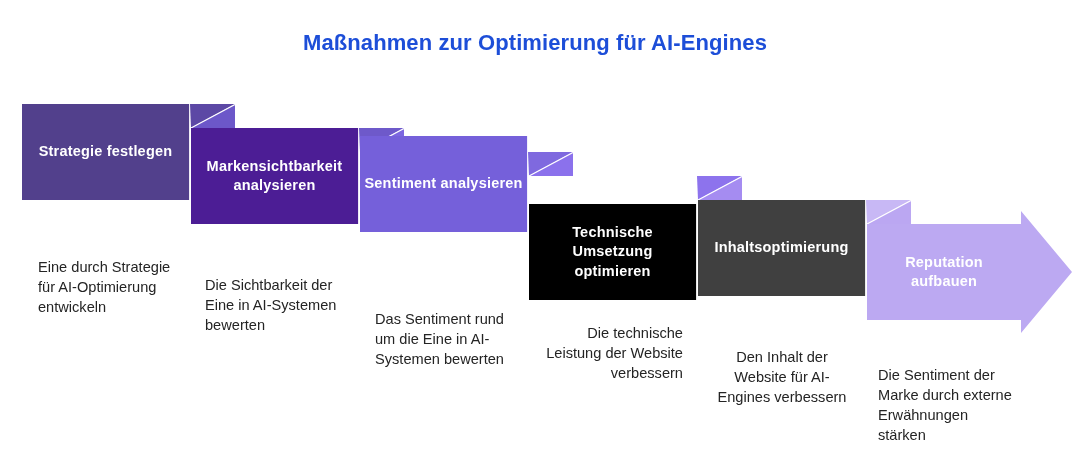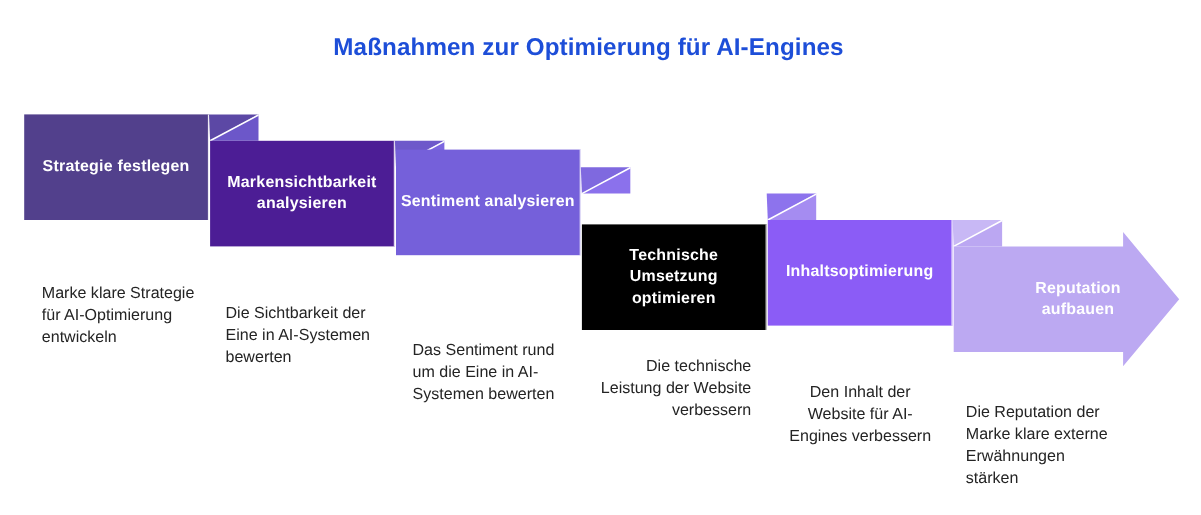--- a/index.html
+++ b/index.html
@@ -39,21 +39,21 @@
   <h1 class="title">Maßnahmen zur Optimierung für AI-Engines</h1>
   <div id="steps">
       <div class="box" style="left: 22px; top: 104px; background-color: rgb(82, 64, 140);">
         <span class="box-label">Strategie festlegen</span>
       </div>
       <svg class="fold" width="47" height="25" style="left: 190px; top: 104px;">
         <polygon points="0,0 45,0 1,24" fill="#5C48A5"></polygon>
         <polygon points="1,24 45,0 45,24" fill="#6C57C9"></polygon>
         <line x1="45" y1="0.5" x2="1" y2="24" stroke="#ffffff" stroke-width="1.4"></line>
       </svg>
-      <div class="desc" style="left: 38px; top: 258px; width: 150px;">Marke klare Strategie für AI-Optimierung entwickeln</div>
+      <div class="desc" style="left: 38px; top: 258px; width: 150px;">Eine durch Strategie für AI-Optimierung entwickeln</div>
       <div class="box" style="left: 191px; top: 128px; background-color: #4c1d95;">
         <span class="box-label">Markensichtbarkeit analysieren</span>
       </div>
       <svg class="fold" width="47" height="25" style="left: 359px; top: 128px;">
         <polygon points="0,0 45,0 1,24" fill="#6E59CA"></polygon>
         <polygon points="1,24 45,0 45,24" fill="#7C66E0"></polygon>
         <line x1="45" y1="0.5" x2="1" y2="24" stroke="#ffffff" stroke-width="1.4"></line>
       </svg>
       <div class="desc" style="left: 205px; top: 276px; width: 160px;">Die Sichtbarkeit der Eine in AI-Systemen bewerten</div>
       <div class="box" style="left: 360px; top: 136px; background-color: rgb(117, 96, 218);">
@@ -67,30 +67,30 @@
       <div class="desc" style="left: 375px; top: 310px; width: 150px;">Das Sentiment rund um die Eine in AI-Systemen bewerten</div>
       <div class="box" style="left: 529px; top: 176px; background-color: #000000; margin-top: 28px;">
         <span class="box-label">Technische Umsetzung optimieren</span>
       </div>
       <svg class="fold" width="47" height="25" style="left: 697px; top: 176px;">
         <polygon points="0,0 45,0 1,24" fill="#8D73ED"></polygon>
         <polygon points="1,24 45,0 45,24" fill="#A58CF1"></polygon>
         <line x1="45" y1="0.5" x2="1" y2="24" stroke="#ffffff" stroke-width="1.4"></line>
       </svg>
       <div class="desc" style="left: 543px; top: 324px; width: 140px; text-align: right;">Die technische Leistung der Website verbessern</div>
-      <div class="box" style="left: 698px; top: 200px; background-color: #8b5cf6;">
+      <div class="box" style="left: 698px; top: 200px; background-color: #404040;">
         <span class="box-label">Inhaltsoptimierung</span>
       </div>
       <svg class="fold" width="47" height="25" style="left: 866px; top: 200px;">
         <polygon points="0,0 45,0 1,24" fill="#C8B8F5"></polygon>
         <polygon points="1,24 45,0 45,24" fill="#BBA7F2"></polygon>
         <line x1="45" y1="0.5" x2="1" y2="24" stroke="#ffffff" stroke-width="1.4"></line>
       </svg>
       <div class="desc" style="left: 712px; top: 348px; width: 140px; text-align: center;">Den Inhalt der Website für AI-Engines verbessern</div>
       <svg class="arrow-shape" width="207" height="122" style="left: 867px; top: 211px;">
         <polygon points="0,13 154,13 154,0 205,61 154,122 154,109 0,109" fill="#BCA9F2"></polygon>
       </svg>
-      <div class="arrow-label" style="left: 867px; top: 224px; margin-left: 36px;">
+      <div class="arrow-label" style="left: 867px; top: 224px;">
         <span class="box-label">Reputation aufbauen</span>
       </div>
-      <div class="desc" style="left: 878px; top: 366px; width: 136px;">Die Reputation der Marke klare externe Erwähnungen stärken</div>
+      <div class="desc" style="left: 878px; top: 366px; width: 136px;">Die Sentiment der Marke durch externe Erwähnungen stärken</div>
     </div>
 </div>
 
 </body></html>

